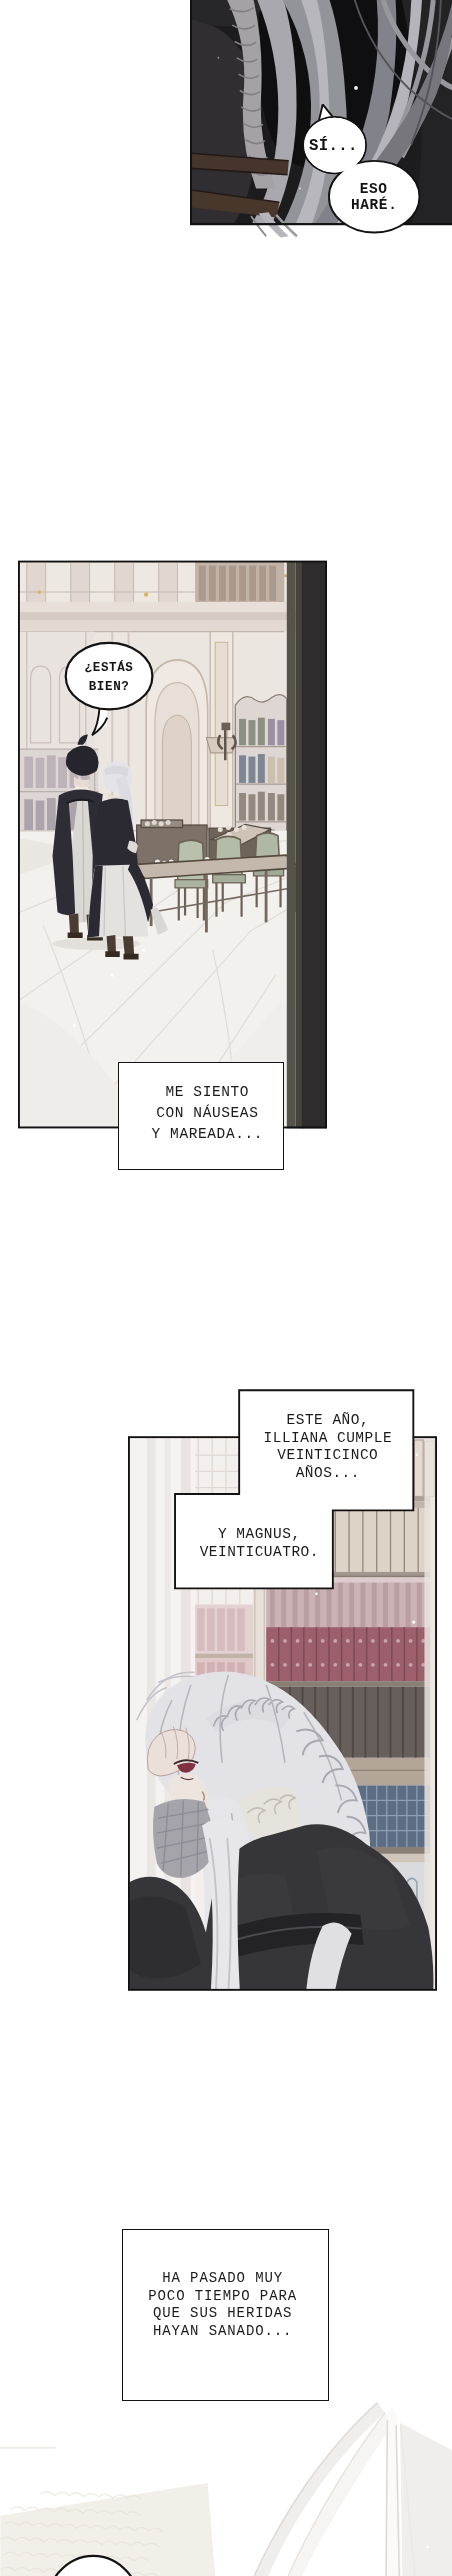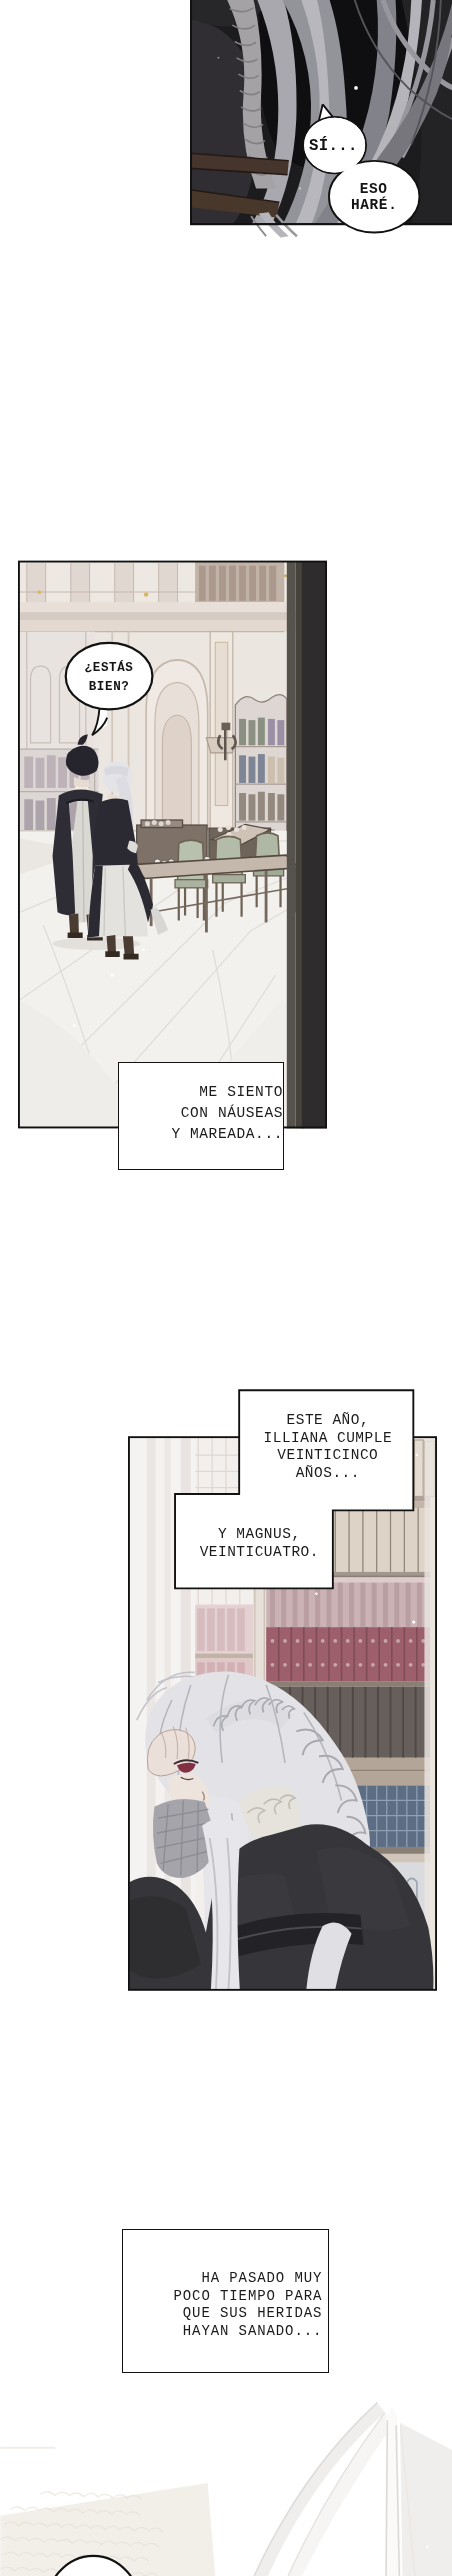--- a/index.html
+++ b/index.html
@@ -1,21 +1,21 @@
 <!DOCTYPE html>
 <html style="font-size:10px"><head>
 <meta charset="utf-8">
 <style>
   svg{display:block}
   html,body{margin:0;padding:0;background:#ffffff;}
   #page{position:relative;width:453px;height:2576px;background:#ffffff;overflow:hidden;
         font-family:Liberation Mono, monospace;}
   .abs{position:absolute;}
   .cap{position:absolute;background:#fff;border:1.9px solid #121212;box-sizing:border-box;
-       color:#1b1b1b;text-align:right;font-size:14.5px;letter-spacing:0.6px;}
+       color:#1b1b1b;text-align:center;font-size:14.5px;letter-spacing:0.6px;}
 </style>
 </head>
 <body>
 <div id="page">
 
 <svg class="abs" style="left:188px;top:0px" width="265" height="240" viewBox="0 0 421 382">
   <g id="p1">
 
     <rect x="3" y="0" width="418" height="358" fill="#1c1b1e"></rect>
 
@@ -665,21 +665,21 @@
       <path d="M130,640 Q148,740 140,881"></path>
       <path d="M158,640 Q168,750 160,881"></path>
     </g>
 
     <path d="M310,780 Q290,820 284,881 L330,881 Q340,830 356,792 Q336,764 310,780 Z" fill="#dfdfe4"></path>
 
     <rect x="1.5" y="1.5" width="489" height="880" fill="none" stroke="#111111" stroke-width="3"></rect>
   </g>
 </svg>
 
-<div class="cap" style="left:122px;top:2229px;width:207px;height:144px;padding-top:40px;line-height:17.6px;font-size:14px;padding-right:5.7px;letter-spacing:0.9px;">HA PASADO MUY<br>POCO TIEMPO PARA<br>QUE SUS HERIDAS<br>HAYAN SANADO...</div>
+<div class="cap" style="left:122px;top:2229px;width:207px;height:172px;padding-top:40px;line-height:17.6px;font-size:14px;padding-right:5.7px;letter-spacing:0.9px;">HA PASADO MUY<br>POCO TIEMPO PARA<br>QUE SUS HERIDAS<br>HAYAN SANADO...</div>
 
 <svg class="abs" style="left:0px;top:2390px" width="453" height="186" viewBox="0 0 720 296">
   <g id="bot">
 
     <path d="M0,92 H88" stroke="#f0ede9" stroke-width="3" fill="none"></path>
 
     <path d="M0,200 L330,148 L342,296 L0,296 Z" fill="#f2efe9"></path>
     <g stroke="#e3ddd3" stroke-width="2" fill="none" opacity="0.6">
       <path d="M6,214 q12,-9 23,2 q12,-11 23,0 q12,-9 23,2 q12,-11 23,0 q12,-9 23,2 q12,-11 23,0 q12,-9 23,2 q12,-11 23,0 q12,-9 23,2 q12,-11 23,0 q12,-9 23,2"></path>
       <path d="M0,238 q12,-9 23,2 q12,-11 23,0 q12,-9 23,2 q12,-11 23,0 q12,-9 23,2 q12,-11 23,0 q12,-9 23,2 q12,-11 23,0 q12,-9 23,2 q12,-11 23,0 q12,-9 23,2"></path>

